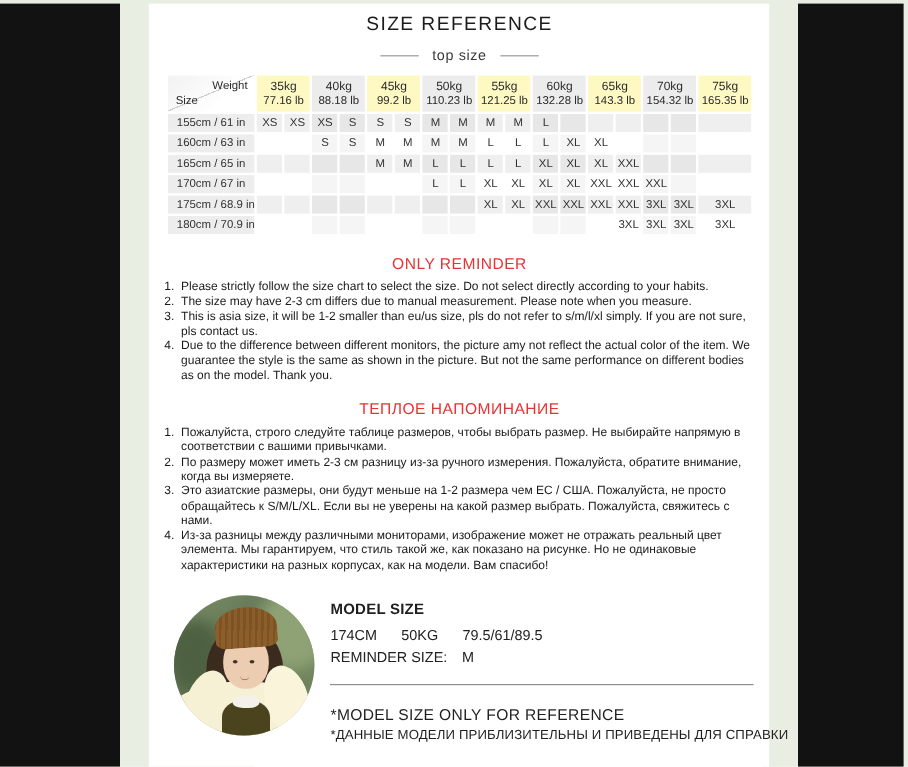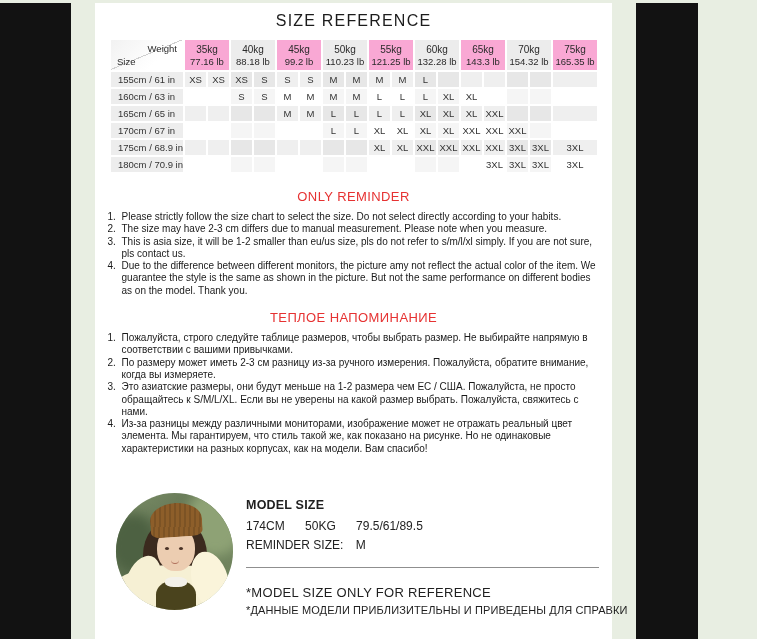--- a/index.html
+++ b/index.html
@@ -2,40 +2,40 @@
 <html><head>
 <meta charset="utf-8">
 <style>
   html,body{margin:0;padding:0;}
   body{
     width:757px;height:639px;position:relative;overflow:hidden;
     background:#e8eee2;
     font-family:"Liberation Sans", sans-serif;
     -webkit-font-smoothing:antialiased;
   }
-  .frame{position:absolute;top:3px;left:0;width:698px;height:636px;display:flex;gap:24px;}
+  .frame{position:absolute;top:3px;left:0;width:753px;height:636px;display:flex;gap:24px;}
   .side-black{background:#121212;}
   .side-left{width:126px;}
   .side-right{width:110px;}
   .content{width:517px;background:#ffffff;position:relative;padding-top:9px;box-sizing:border-box;}
 
   
   .title{margin:0;text-align:center;font-size:16px;font-weight:400;color:#1c1c1c;letter-spacing:1.2px;line-height:18px;}
   .subtitle-row{margin-top:9px;display:flex;align-items:center;justify-content:center;gap:11px;}
   .dash{width:32px;height:0;border-top:1px solid #9a9a9a;}
   .subtitle{font-size:12px;color:#3a3a3a;letter-spacing:0.5px;}
 
   
   table.sizes{border-collapse:separate;border-spacing:2px;margin:8px 0 0 14px;table-layout:fixed;}
   table.sizes td,table.sizes th{padding:0;font-weight:400;overflow:hidden;white-space:nowrap;}
   table.sizes thead th{height:30px;font-size:9.5px;color:#2a2a2a;vertical-align:middle;}
   table.sizes thead th .kg{display:block;font-size:10px;line-height:13px;}
   table.sizes thead th .lb{display:block;font-size:9.5px;line-height:12px;}
   table.sizes tbody td{height:15px;font-size:9.5px;color:#333;text-align:center;vertical-align:middle;}
-  .h0{background:#f9a8d4;}
+  .h0{background:#fef9c3;}
   .h1{background:#ececec;}
   .b00{background:#ffffff;}
   .b01{background:#f5f5f5;}
   .b10{background:#efefef;}
   .b11{background:#e7e7e7;}
   td.rowlab{background:#ededed;text-align:left !important;padding-left:7px !important;font-size:9.5px;color:#2f2f2f;}
   th.corner{
     background:
       linear-gradient(to bottom right, rgba(0,0,0,0) calc(50% - 1px), #cfcfcf calc(50% - 1px), #cfcfcf 50%, rgba(0,0,0,0) 50%),
       linear-gradient(135deg,#f2f2f2 0%,#ffffff 65%);
@@ -46,21 +46,21 @@
 
   
   .red-head{margin-top:15px;text-align:center;font-size:13px;color:#e63232;letter-spacing:0.4px;}
   .red-head.ru{margin-top:13px;}
   .reminder{margin:7px auto 0;width:492px;font-size:10px;line-height:12.3px;color:#1a1a1a;}
   .reminder .item{display:flex;}
   .reminder .num{flex:none;width:14px;}
   .reminder .txt{flex:1;}
 
   
-  .model-row{display:flex;margin-top:38px;padding-left:21px;padding-right:13px;}
+  .model-row{display:flex;margin-top:18px;padding-left:21px;padding-right:13px;}
   .photo{
     flex:none;width:117px;height:117px;border-radius:50%;overflow:hidden;position:relative;
     background:linear-gradient(140deg,#7e9069 0%,#5d7050 45%,#71855e 80%,#647a55 100%);
   }
   .photo .blob{position:absolute;border-radius:50%;filter:blur(6px);}
   .photo .bl1{width:50px;height:60px;left:-8px;top:20px;background:#4d6142;}
   .photo .bl2{width:60px;height:70px;right:-12px;top:-6px;background:#8ea275;}
   .photo .hair{position:absolute;width:64px;height:78px;left:27px;top:26px;background:#3b2a1e;border-radius:46% 46% 40% 40%;}
   .photo .beanie{position:absolute;width:52px;height:34px;left:34px;top:10px;background:#8d5e2a;border-radius:50% 50% 18% 18%;transform:rotate(-4deg);
     background-image:repeating-linear-gradient(95deg,rgba(0,0,0,0.12) 0 2px,rgba(0,0,0,0) 2px 5px);}
@@ -87,20 +87,25 @@
 </head>
 <body>
 
 <div class="frame">
   <div class="side-black side-left"></div>
 
   <div class="content">
 
     <h1 class="title">SIZE REFERENCE</h1>
 
+    <div class="subtitle-row">
+      <span class="dash"></span>
+      <span class="subtitle">top size</span>
+      <span class="dash"></span>
+    </div>
 
     <table class="sizes">
         <colgroup>
           <col style="width: 70px;">
           <col style="width: 21px;">
           <col style="width: 21px;">
           <col style="width: 21px;">
           <col style="width: 21px;">
           <col style="width: 21px;">
           <col style="width: 21px;">

